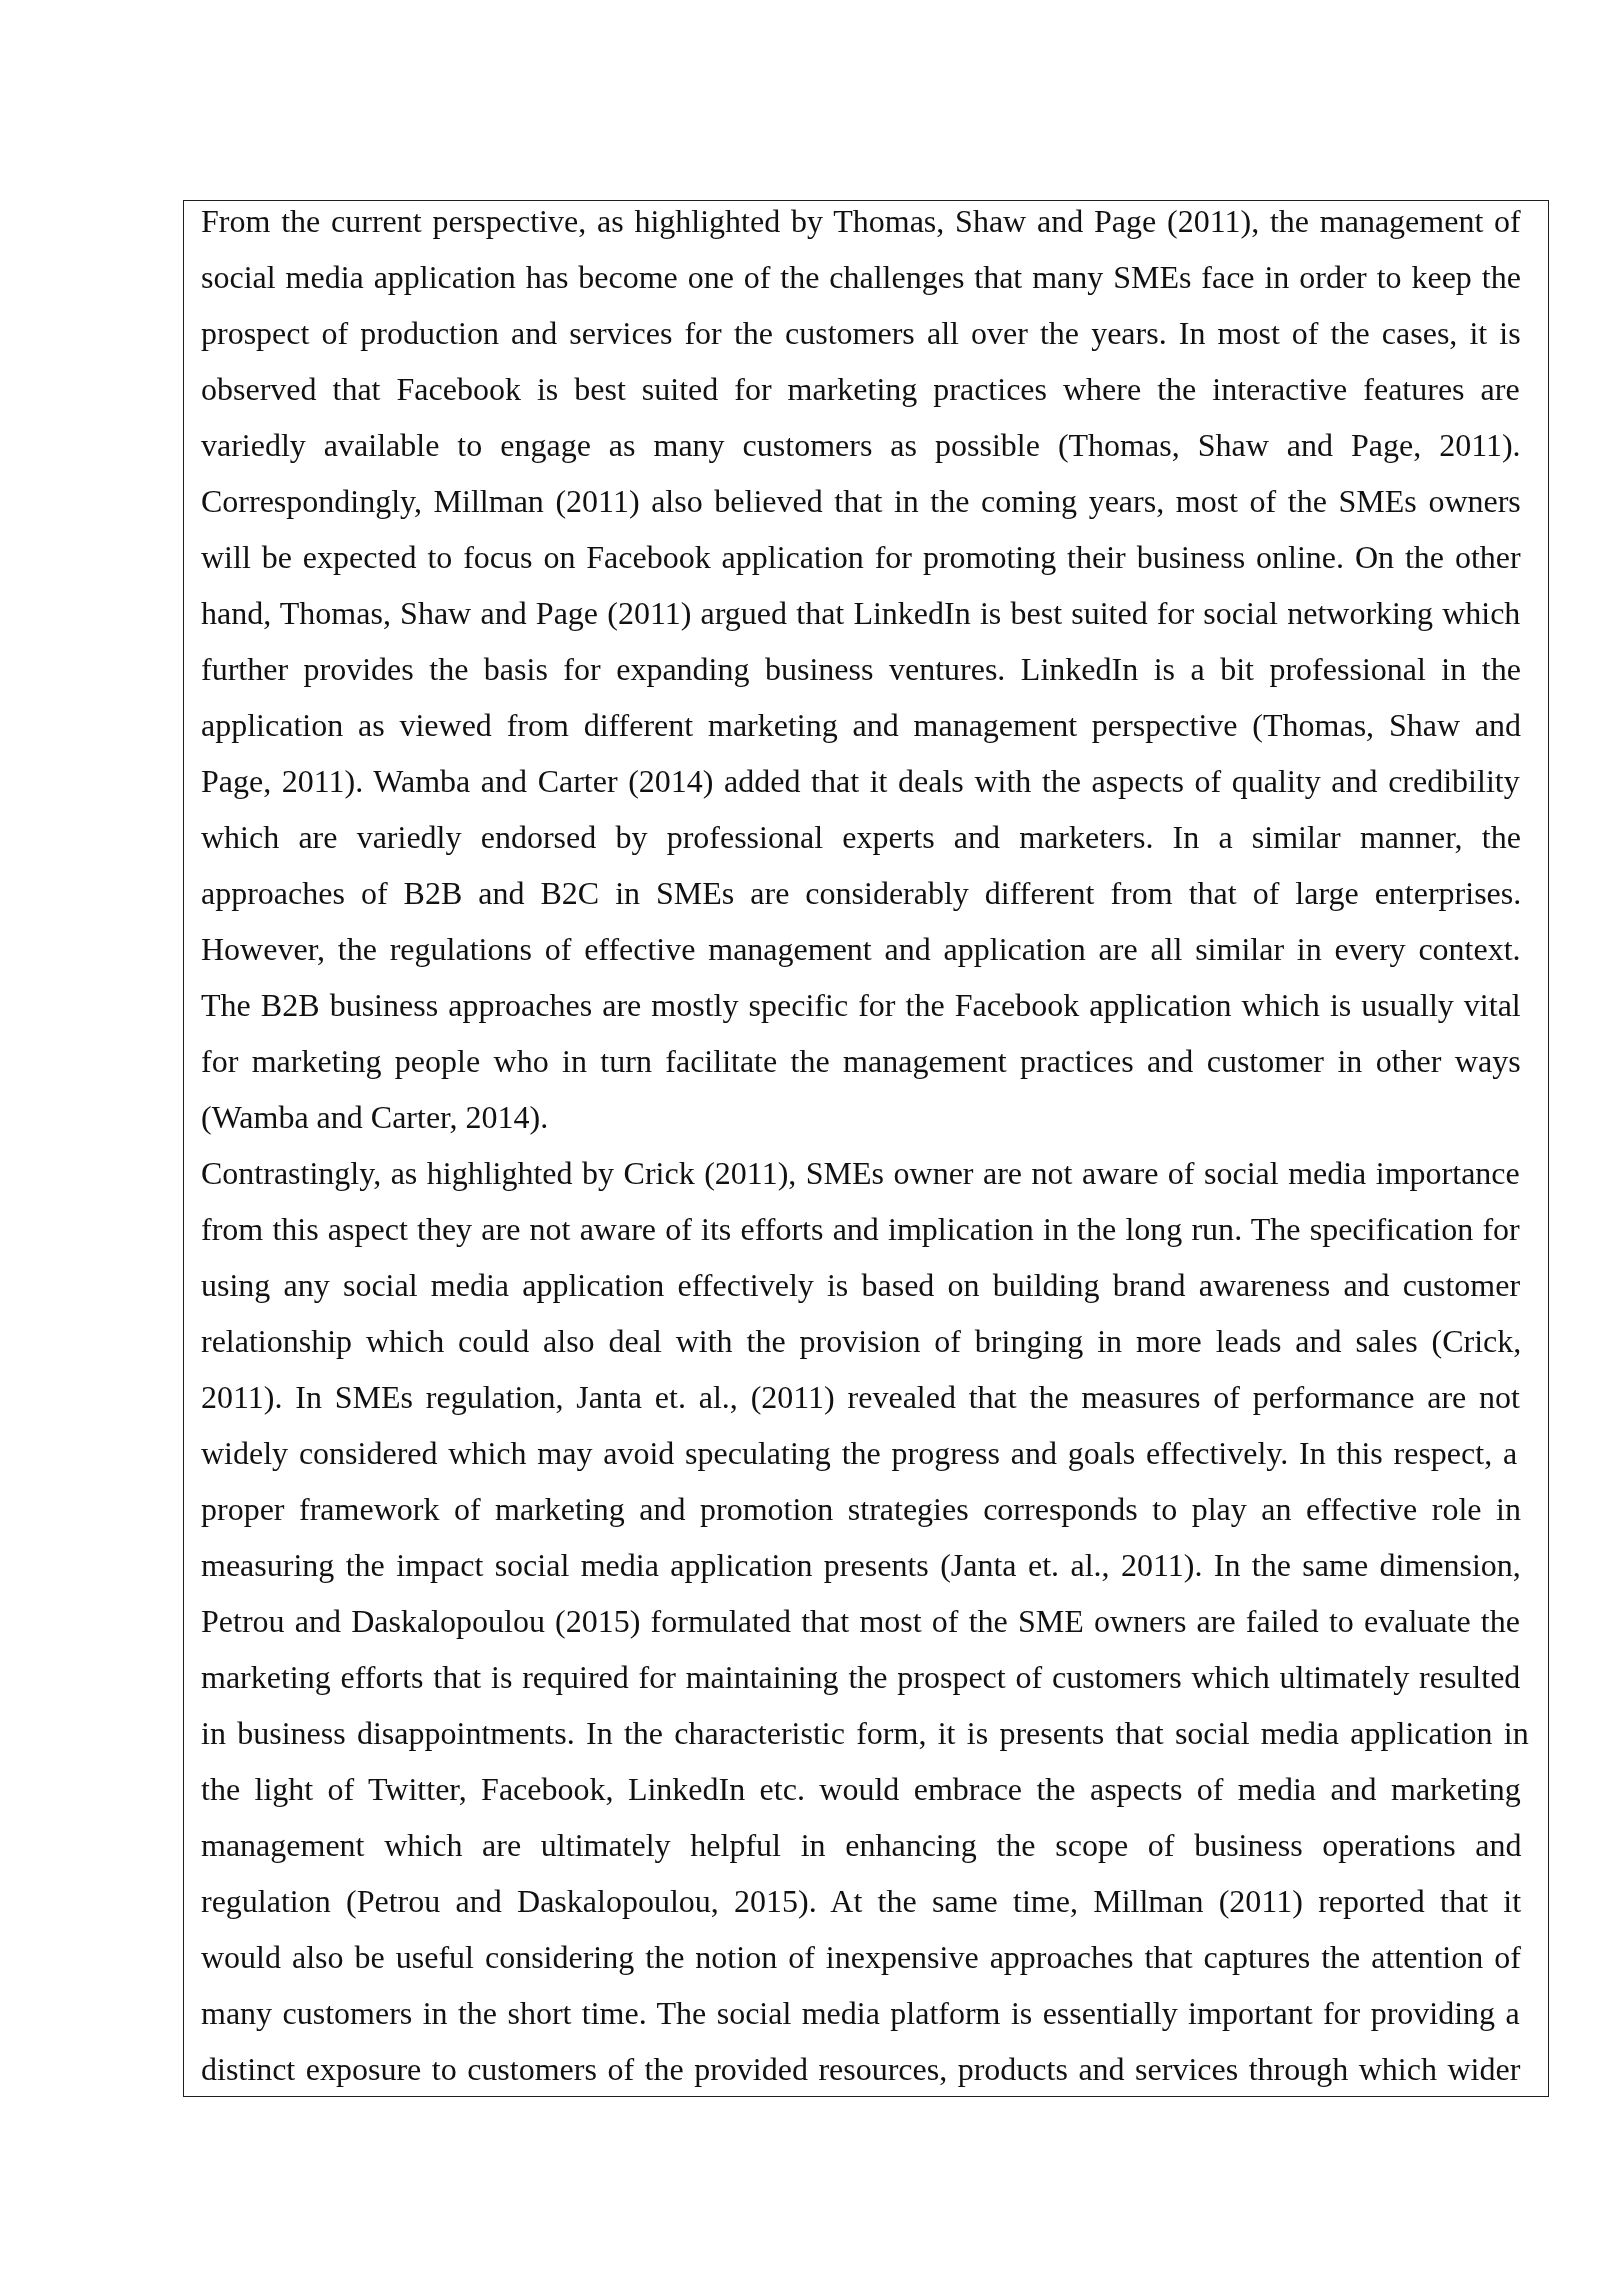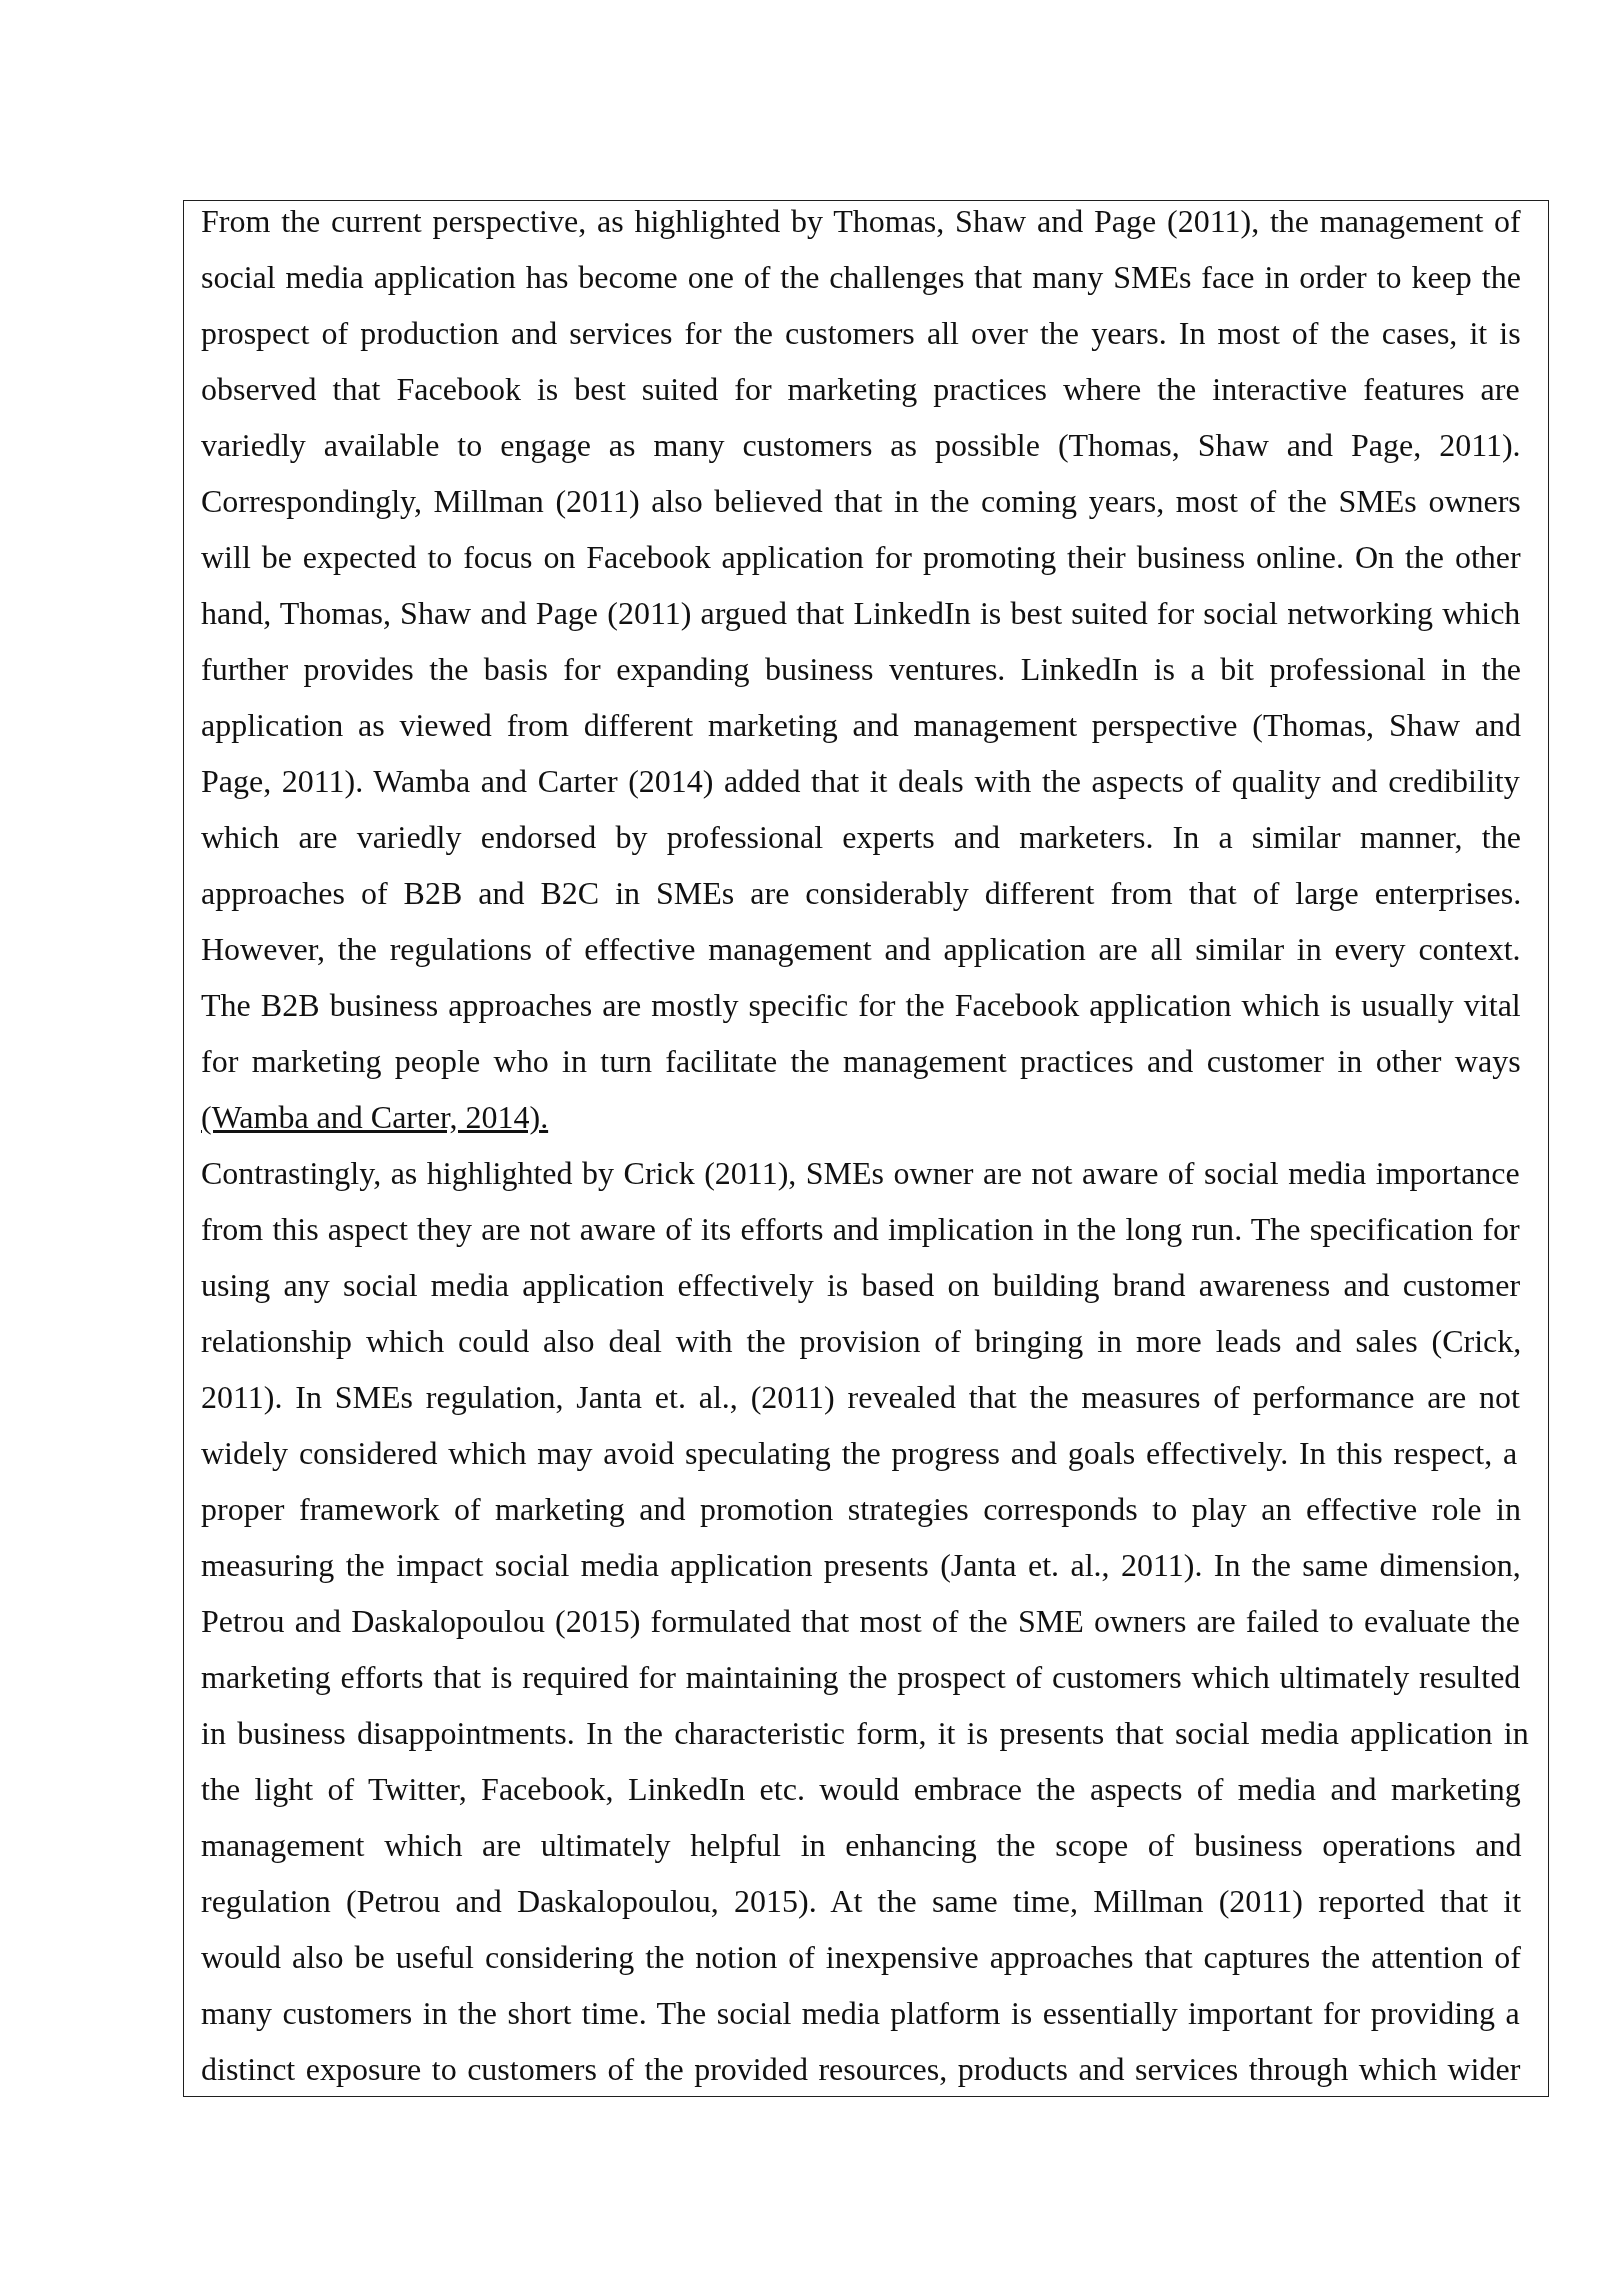--- a/index.html
+++ b/index.html
@@ -44,21 +44,20 @@
       display: block;
       height: 56px;
       white-space: nowrap;
       text-align: justify;
       text-align-last: justify;
       overflow: visible;
     }
     .line.last {
       text-align: left;
       text-align-last: left;
-      text-decoration: underline;
     }
   </style>
 </head>
 <body>
 
 <div class="page">
   <div class="text-frame"></div>
 
   <div class="text-body">
     <div>

